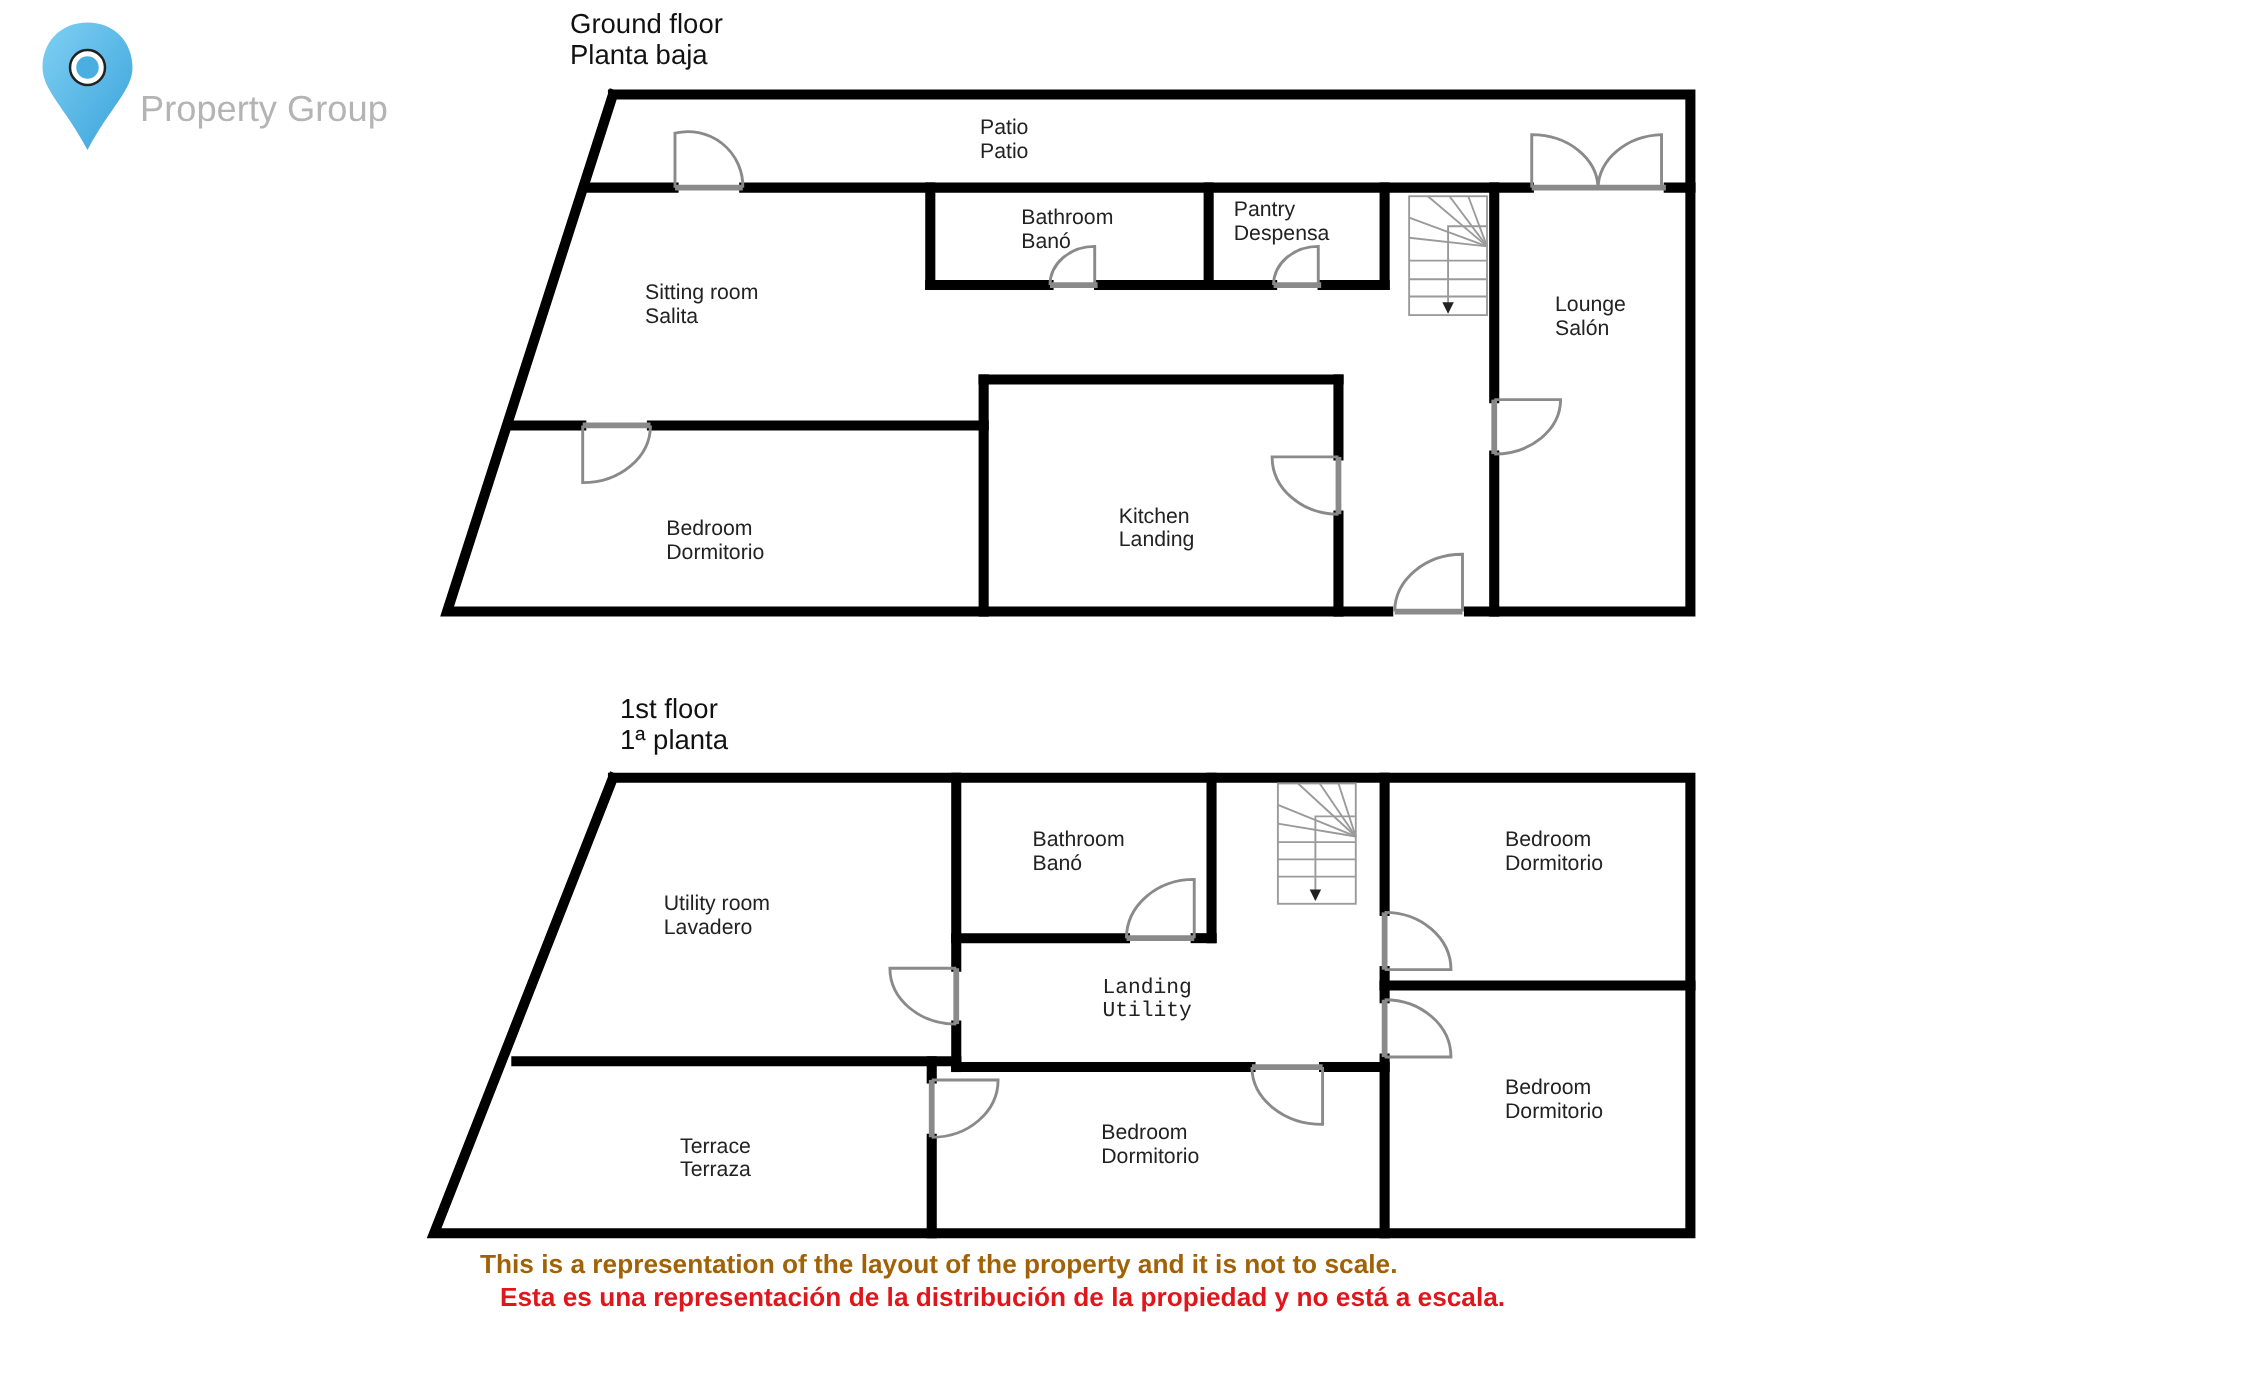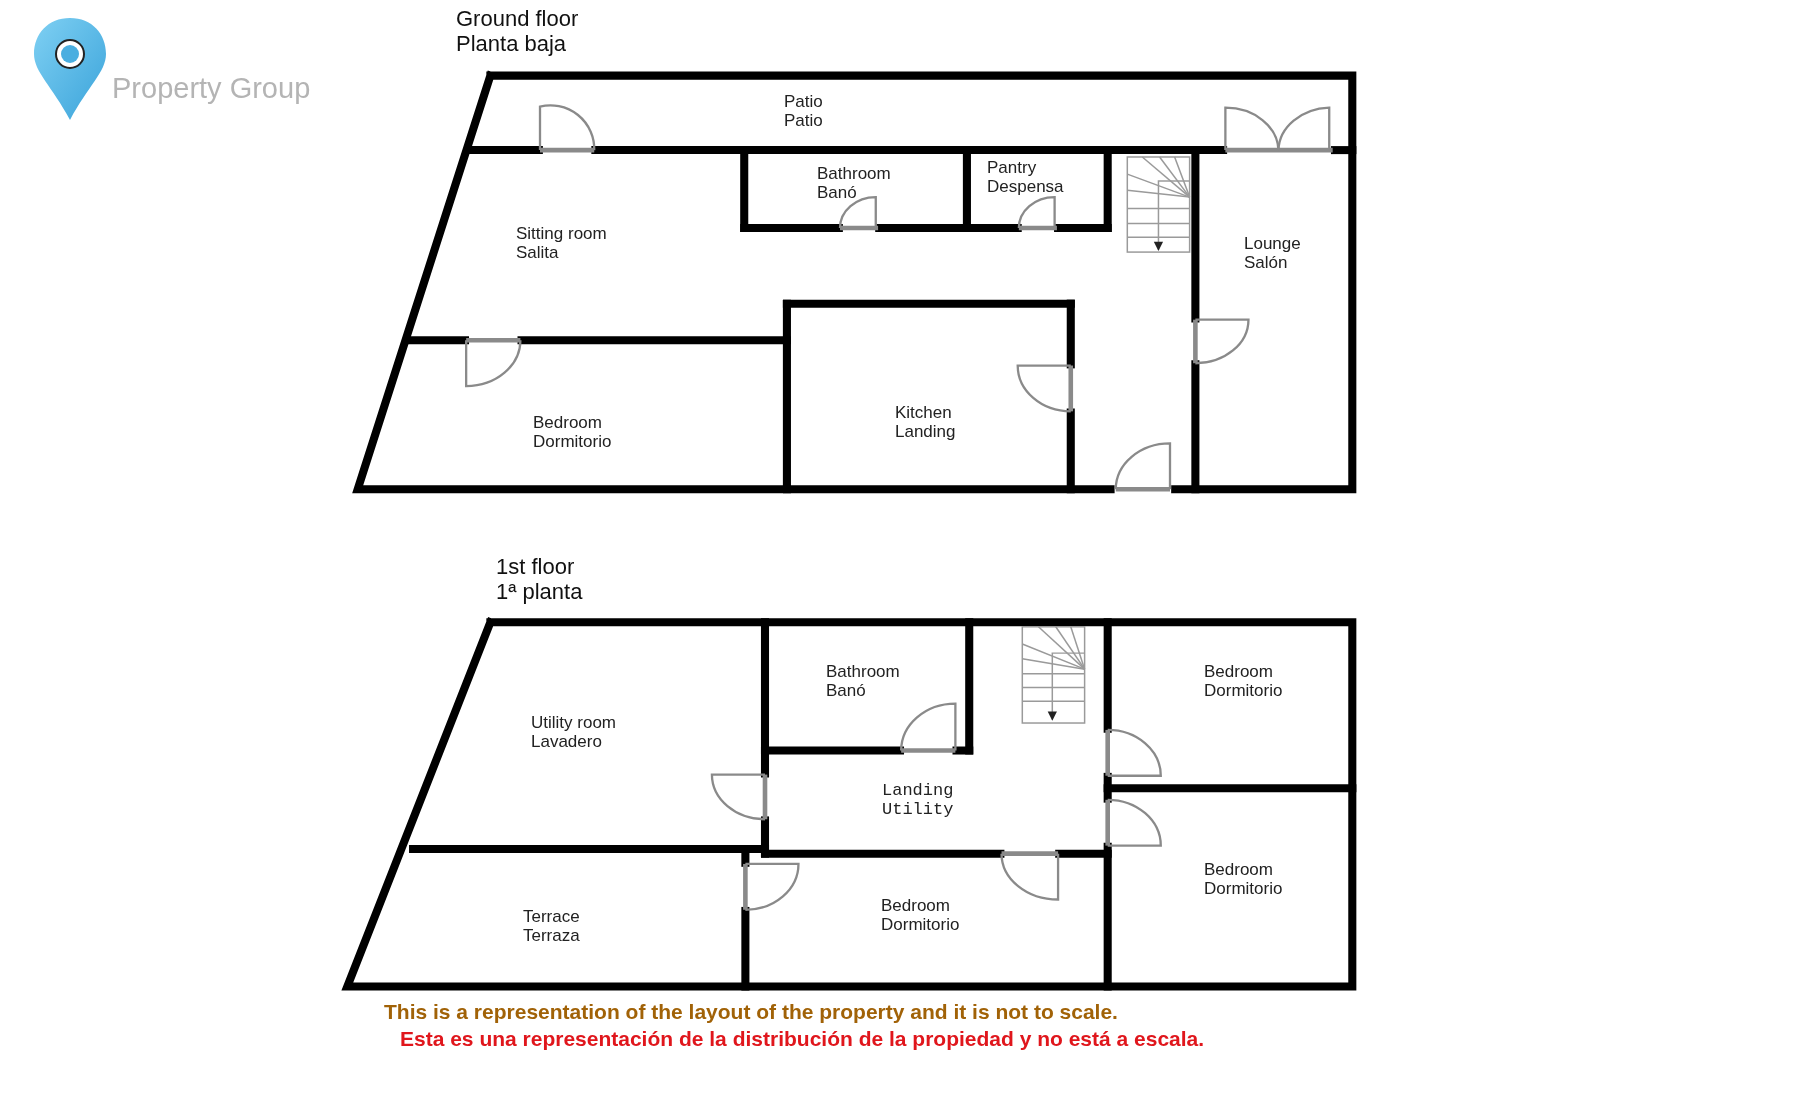--- a/index.html
+++ b/index.html
@@ -245,21 +245,21 @@
     <div>Dormitorio</div>
   </div>
   <div class="lbl" style="left:882px; top:781px;font-family:Liberation Mono, monospace;">
     <div>Landing</div>
     <div>Utility</div>
   </div>
   <div class="lbl" style="left:1204px; top:860px;">
     <div>Bedroom</div>
     <div>Dormitorio</div>
   </div>
-  <div class="lbl" style="left:523px; top:907px;">
+  <div class="lbl" style="left:544px; top:907px;">
     <div>Terrace</div>
     <div>Terraza</div>
   </div>
   <div class="lbl" style="left:881px; top:896px;">
     <div>Bedroom</div>
     <div>Dormitorio</div>
   </div>
 
   <div class="footer-en">This is a representation of the layout of the property and it is not to scale.</div>
   <div class="footer-es">Esta es una representación de la distribución de la propiedad y no está a escala.</div>

